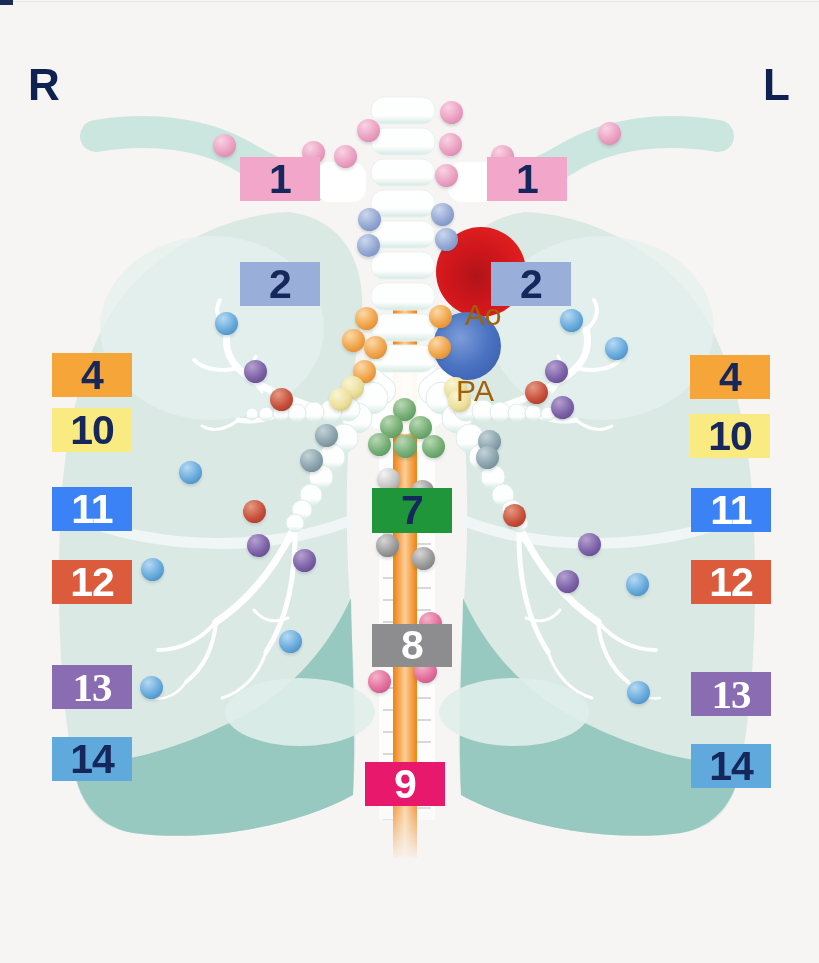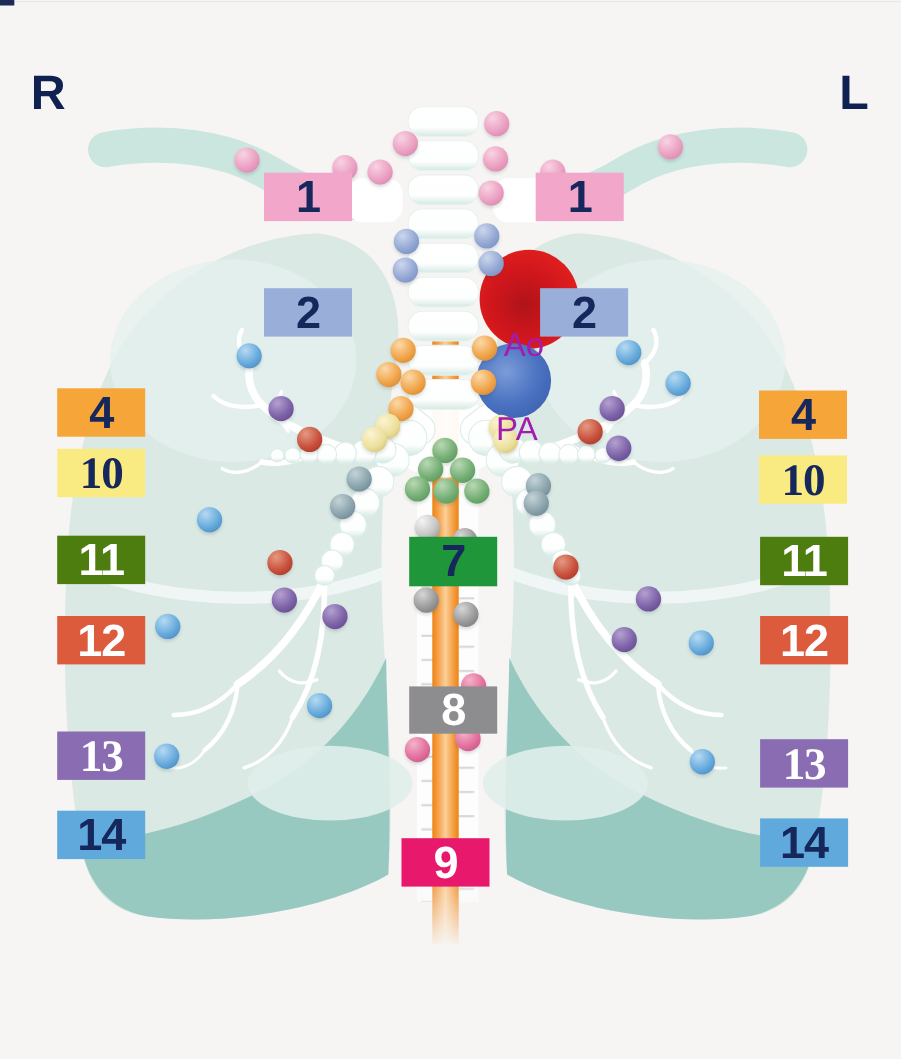--- a/index.html
+++ b/index.html
@@ -18,30 +18,30 @@
   .f-purple{background:radial-gradient(circle at 35% 28%,#b4a0cf,#7d62a8 55%,#584083 100%);}
   .f-sky{background:radial-gradient(circle at 35% 28%,#b6d9f2,#66aadc 55%,#417fb4 100%);}
   .f-gray{background:radial-gradient(circle at 35% 28%,#d6d6d6,#9a9a9a 55%,#6f6f6f 100%);}
   .f-silver{background:radial-gradient(circle at 30% 25%,#f4f4f4,#c6c6c6 55%,#8f8f8f 100%);}
   .f-rose{background:radial-gradient(circle at 35% 28%,#f4b3ca,#e26f9d 55%,#c04c7c 100%);}
   .box{position:absolute;width:80px;height:44px;display:flex;align-items:center;justify-content:center;
        font-weight:bold;font-size:41px;color:#16275c;letter-spacing:-1px;}
   .c1{background:#f2a6c9;}
   .c2{background:#99aed9;}
   .c4{background:#f6a538;}
-  .c10{background:#f9eb82;font-family:Liberation Serif, serif;}
-  .c11{background:#4d7c0f;color:#fff;}
+  .c10{background:#f9eb82;}
+  .c11{background:#3b82f6;color:#fff;}
   .c12{background:#dd5b3d;color:#fff;}
   .c13{background:#8a6cb2;color:#fff;font-family:Liberation Serif, serif;}
   .c14{background:#5fa9dd;align-items:center;}
   .c7{background:#1f9639;}
   .c8{background:#8d8d8f;color:#fff;}
   .c9{background:#e8186c;color:#fff;}
   .letter{position:absolute;font-weight:bold;font-size:44px;color:#0f2150;}
-  .vessel-label{position:absolute;color:#a21caf;font-size:30px;text-align:left;}
+  .vessel-label{position:absolute;color:#a16207;font-size:30px;text-align:center;}
   .eso-label{position:absolute;left:355px;top:866px;width:100px;text-align:center;
              font-size:34px;color:#16275c;}
   .corner-mark{position:absolute;left:0;top:0;width:13px;height:5px;background:#1b2b56;}
   .top-line{position:absolute;left:0;top:1px;width:819px;height:1px;background:#e9e6e6;}
 </style>
 </head>
 <body>
 
 <div class="stage">
 

